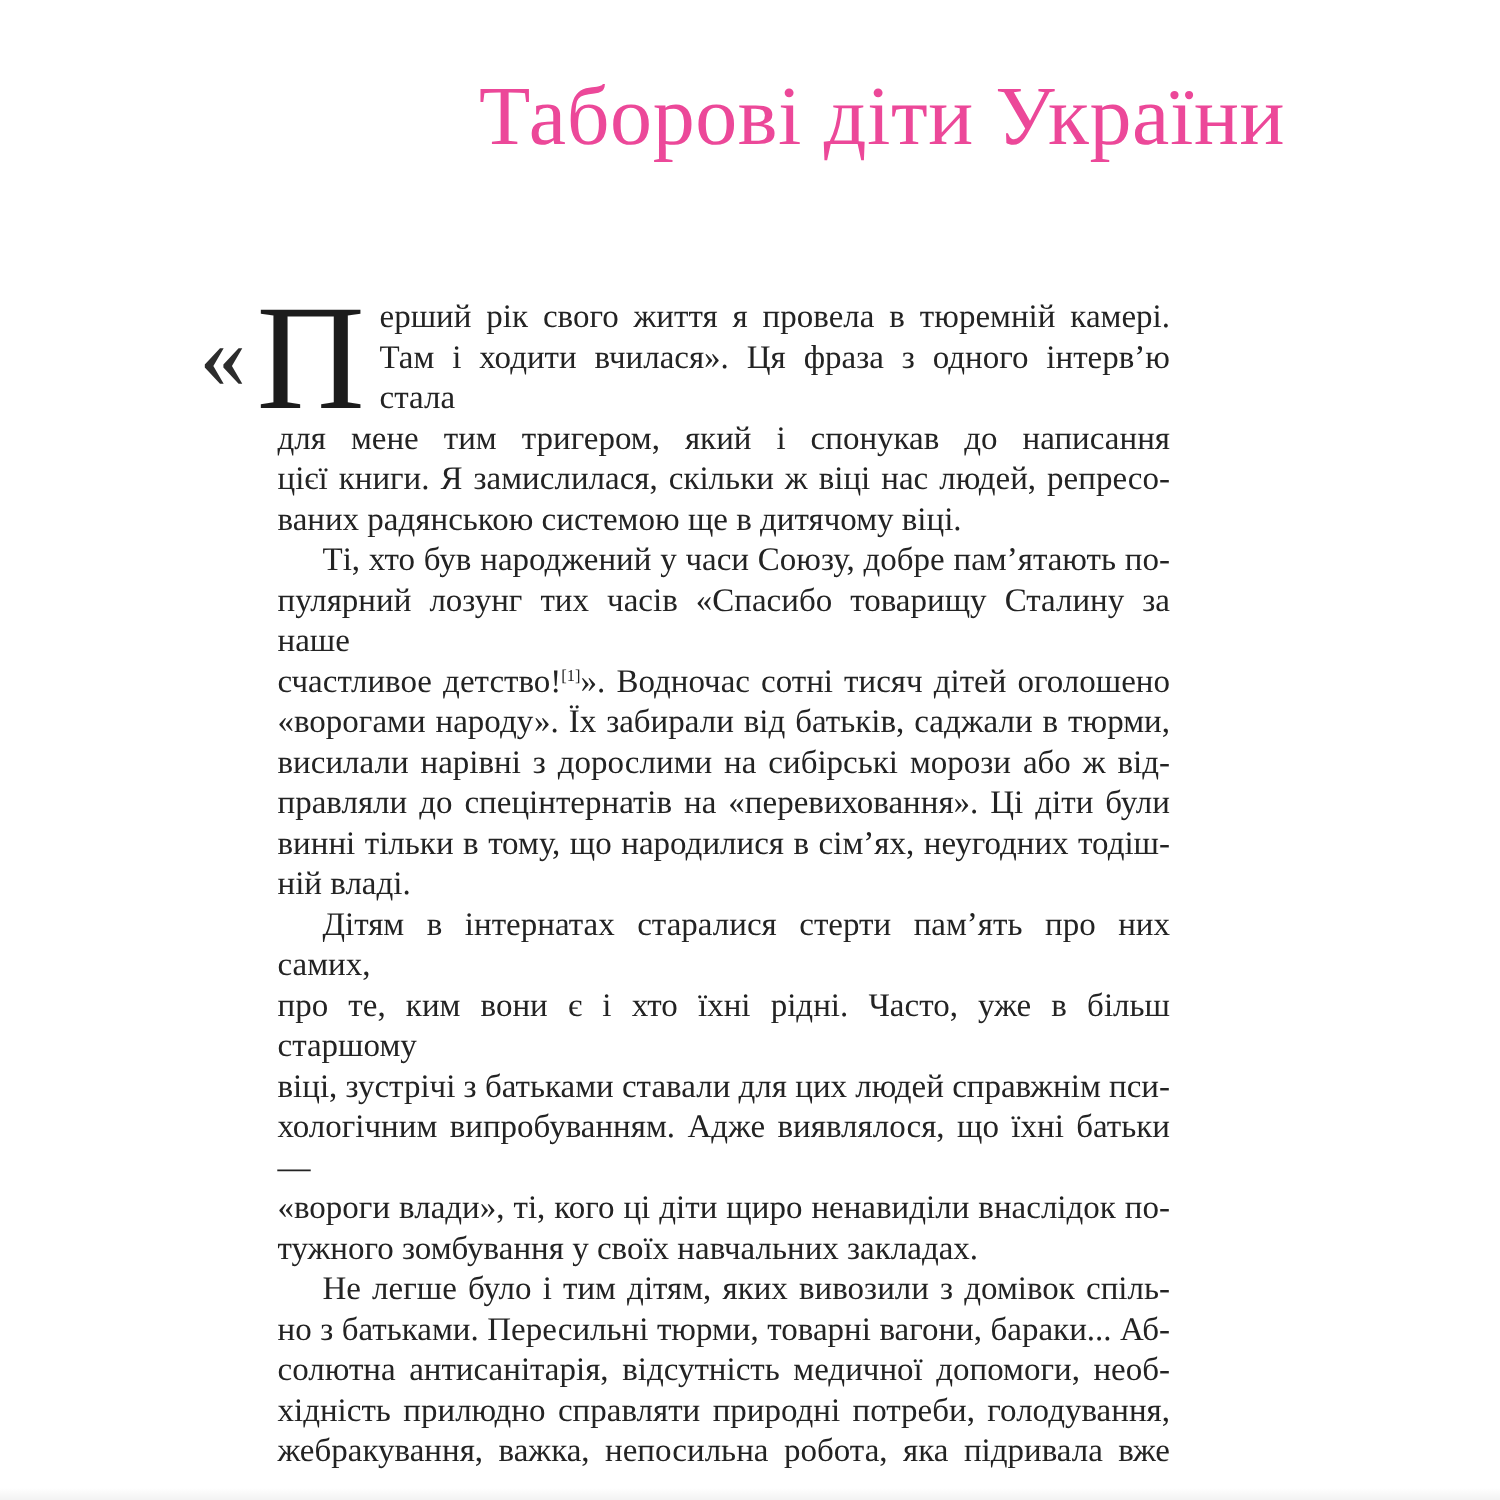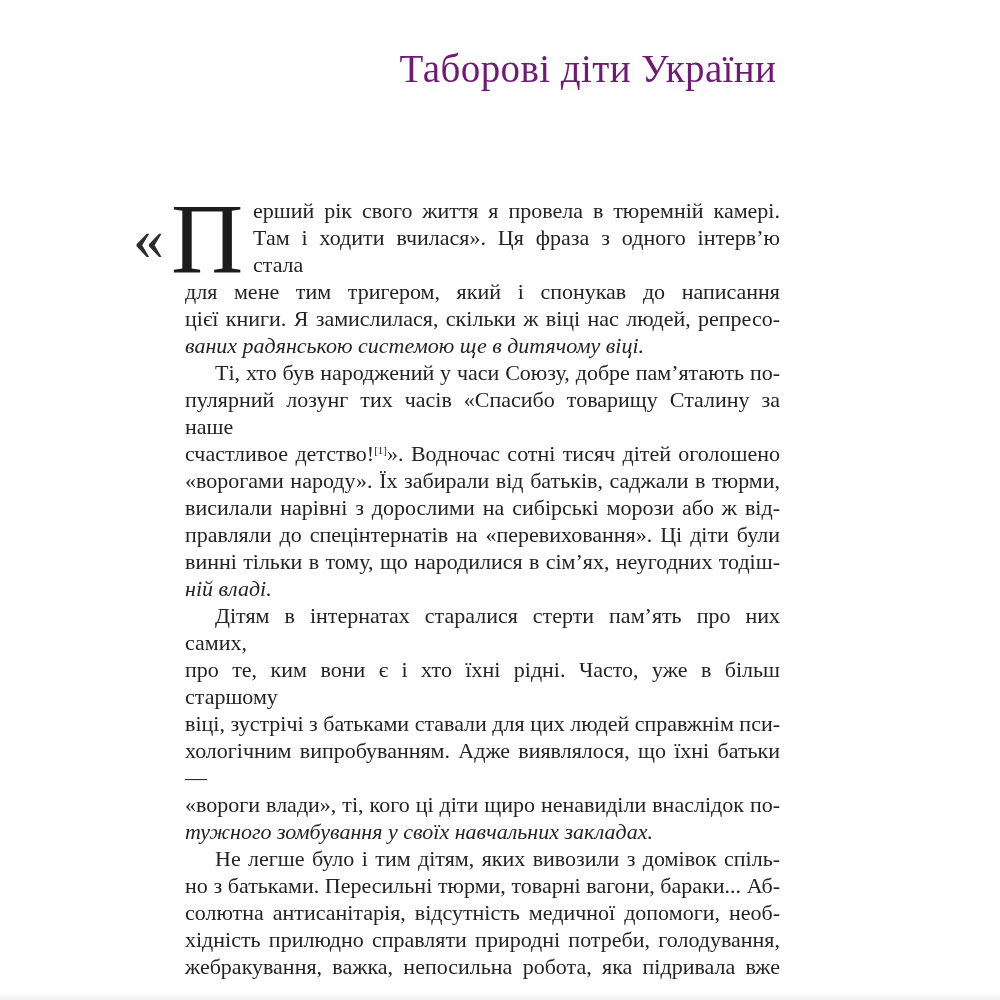--- a/index.html
+++ b/index.html
@@ -9,38 +9,38 @@
     height: 1000px;
     background: #ffffff;
     overflow: hidden;
     font-family: "Liberation Serif", serif;
   }
   .title {
     position: absolute;
     top: 46px;
     left: 588px;
     transform: translateX(-50%);
-    font-size: 39px;
+    font-size: 56px;
     letter-spacing: 0.4px;
-    color: #701a75;
+    color: #ec4899;
     white-space: nowrap;
   }
   .text-block {
     position: absolute;
     left: 185px;
     top: 197px;
     width: 595px;
     font-size: 22px;
     line-height: 27px;
     color: #232323;
     text-align: justify;
   }
   .para { position: relative; }
   .line { text-align: justify; text-align-last: justify; }
-  .line.last { text-align-last: left; font-style: italic; }
+  .line.last { text-align-last: left; }
   .para.indent .line:first-child { text-indent: 30px; font-family: Liberation Serif, serif; }
   .dropcap {
     float: left;
     width: 72px;
     height: 78px;
     margin: 1px 10px 0 -14px;
     font-size: 100px;
     line-height: 82px;
     color: #1c1c1c;
     text-align: left;

